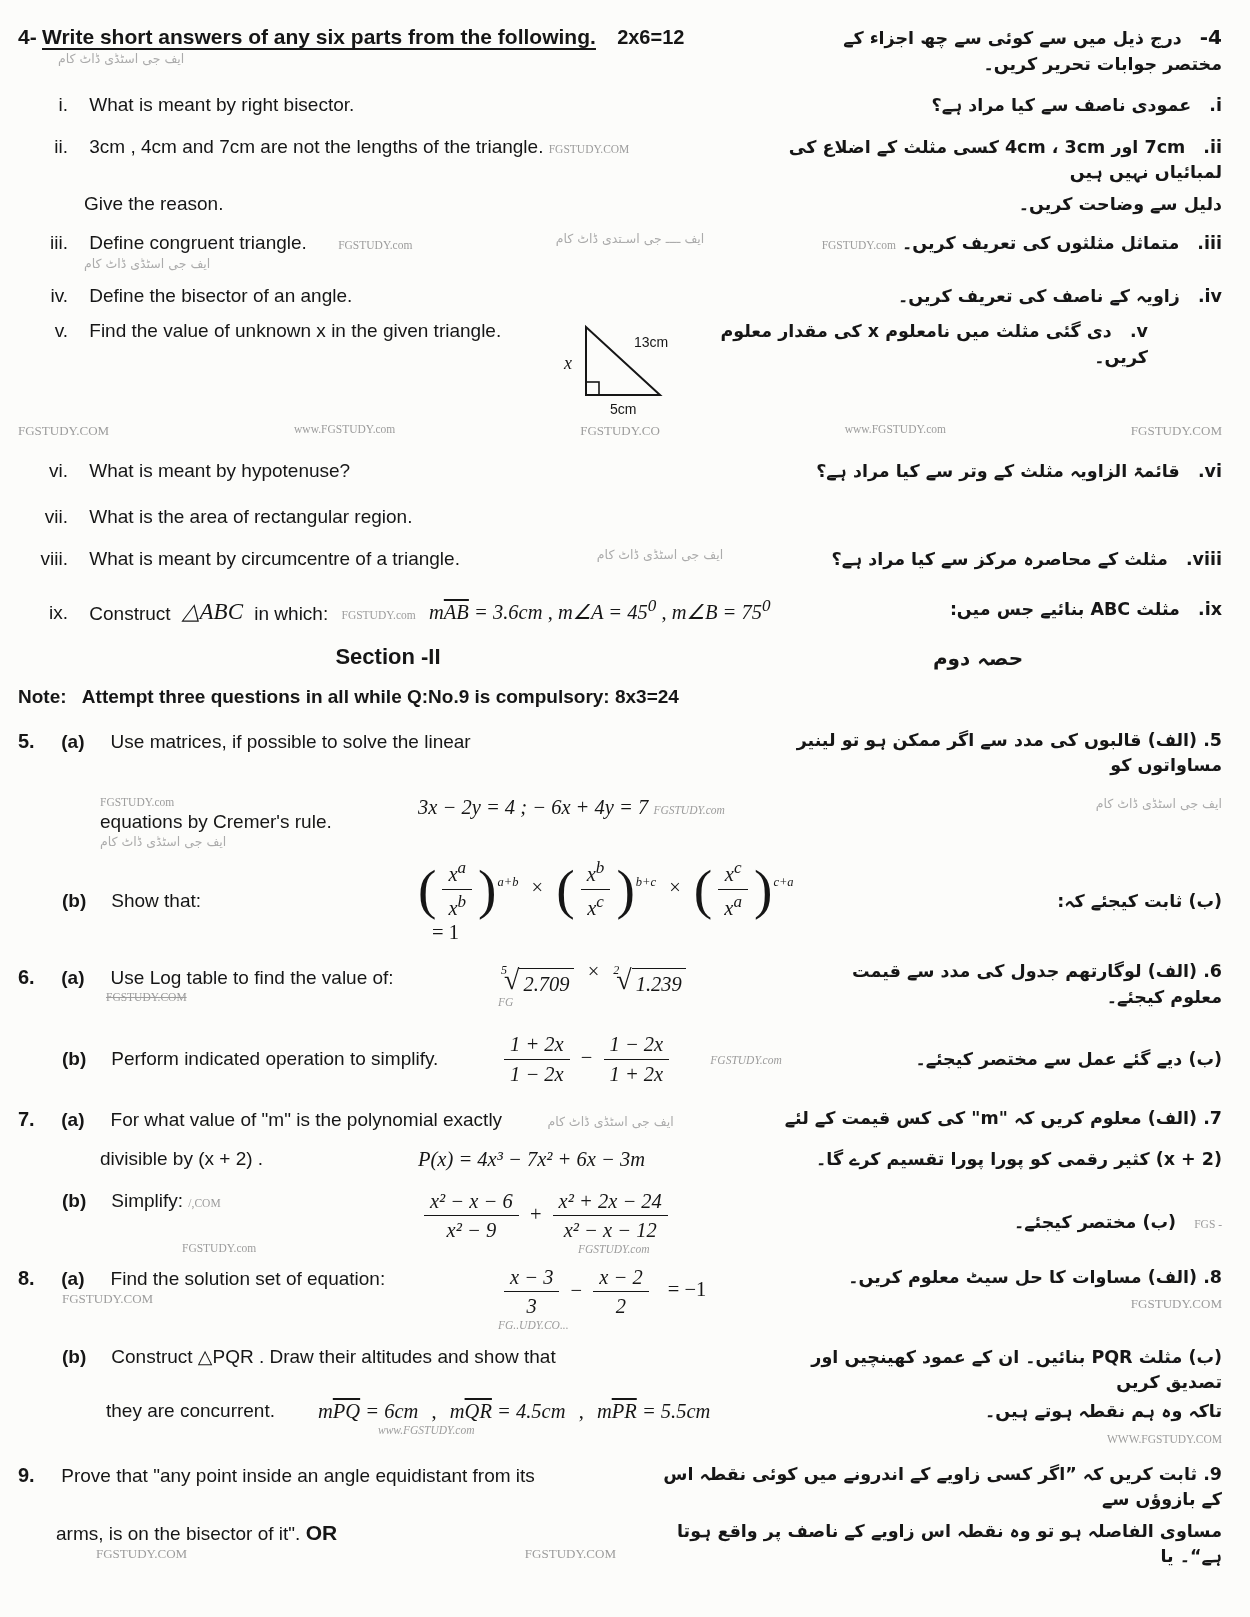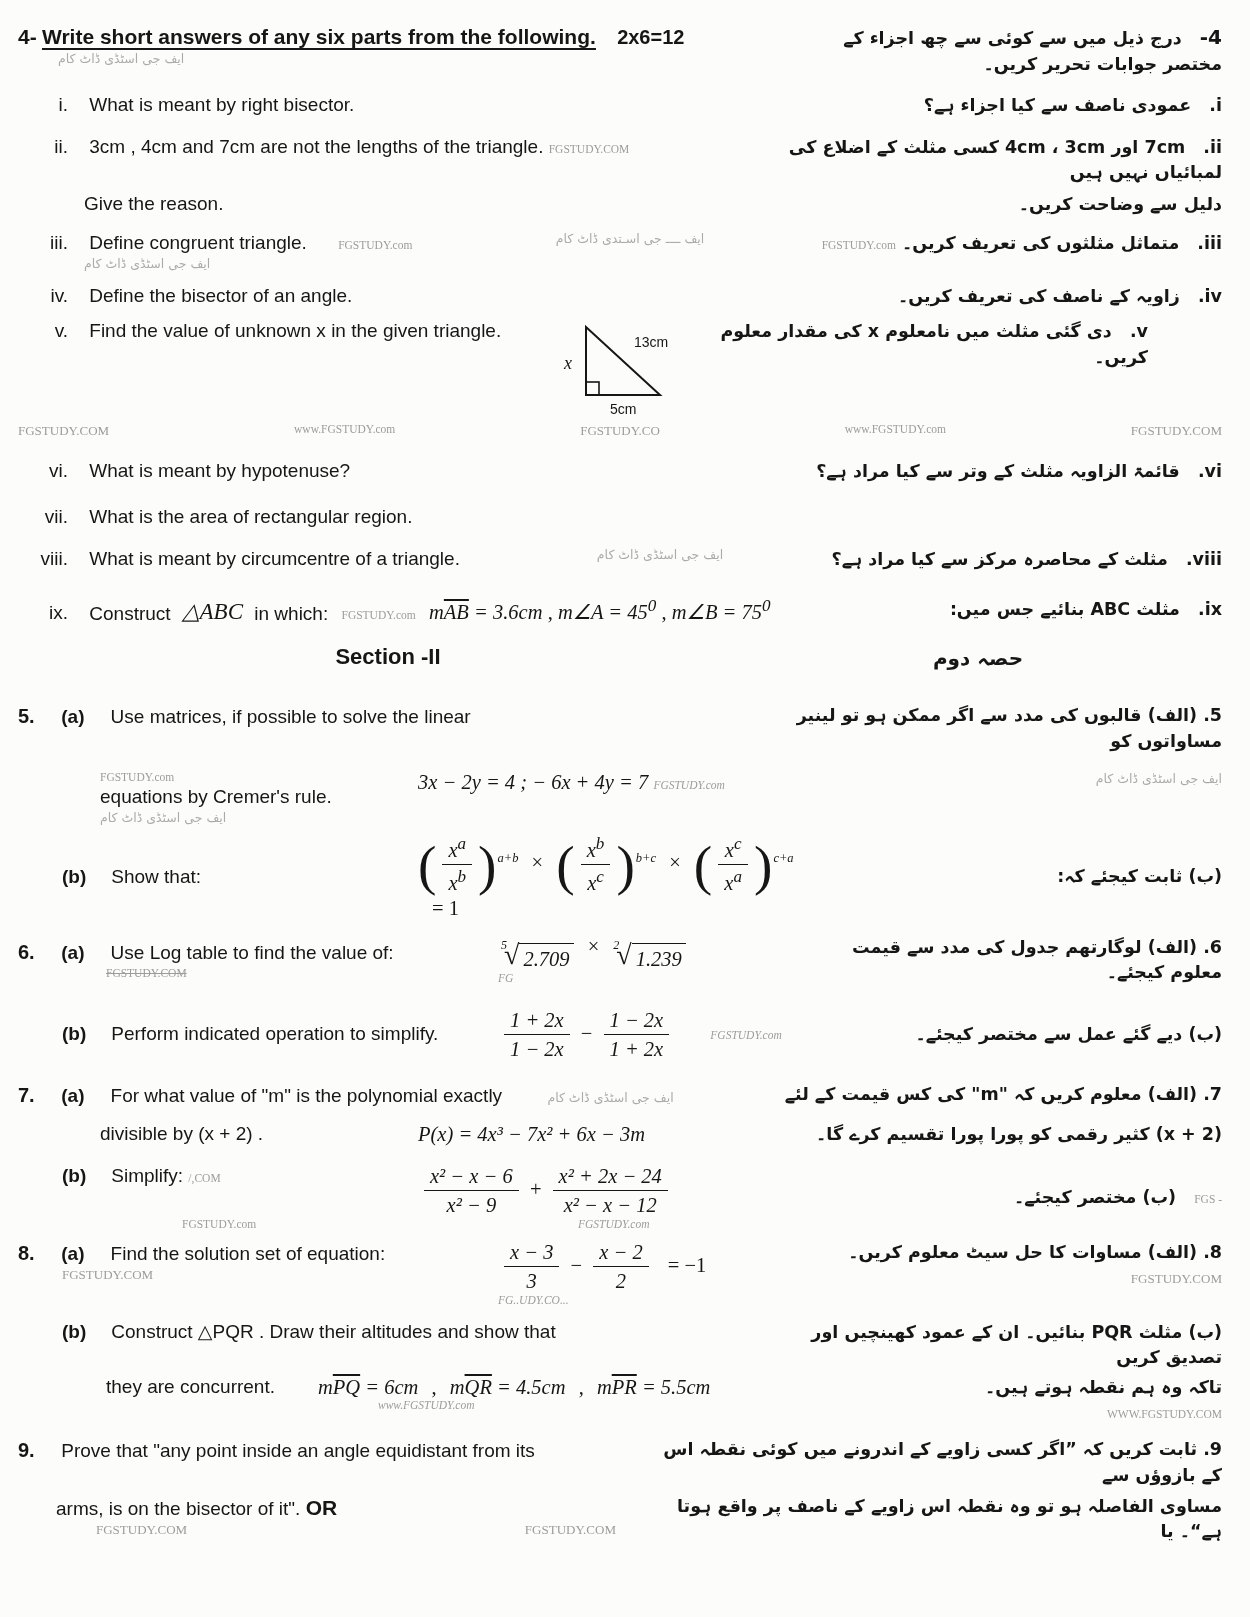--- a/index.html
+++ b/index.html
@@ -62,21 +62,21 @@
     </div>
   </div>
 
   <div class="row" style="margin-bottom:16px">
     <div class="en-col grow">
       <span class="inum">i.</span>
       <span>What is meant by right  bisector.</span>
     </div>
     <div class="ur-col">
       <span class="nu">.i</span>
-      <span>عمودی ناصف سے کیا اجزاء ہے؟</span>
+      <span>عمودی ناصف سے کیا مراد ہے؟</span>
     </div>
   </div>
 
   <div class="row" style="margin-bottom:6px">
     <div class="en-col grow">
       <span class="inum">ii.</span>
       <span>3cm , 4cm and 7cm are not the lengths of the triangle.</span>
       <span class="wm">FGSTUDY.COM</span>
     </div>
     <div class="ur-col">
@@ -197,20 +197,24 @@
       <span>مثلث ABC بنائیے جس میں:</span>
     </div>
   </div>
 
   <div class="row" style="margin-bottom:12px">
     <div class="grow center sec-title" style="max-width:740px">Section -II</div>
     <div class="ur-col center" style="font-size:20px">حصہ دوم</div>
   </div>
 
   <div class="row" style="margin-bottom:18px">
+    <div class="en-col grow b">
+      <span>Note:</span>
+      <span style="margin-left:10px">Attempt three questions in all while Q:No.9 is compulsory: 8x3=24</span>
+    </div>
   </div>
 
   <div class="row" style="margin-bottom:16px">
     <div class="en-col grow">
       <span class="qnum">5.</span>
       <span class="qsub">(a)</span>
       <span>Use matrices, if possible to solve the linear</span>
     </div>
     <div class="ur-col">5. (الف)  قالبوں کی مدد سے اگر ممکن ہو تو لینیر مساواتوں کو</div>
   </div>

